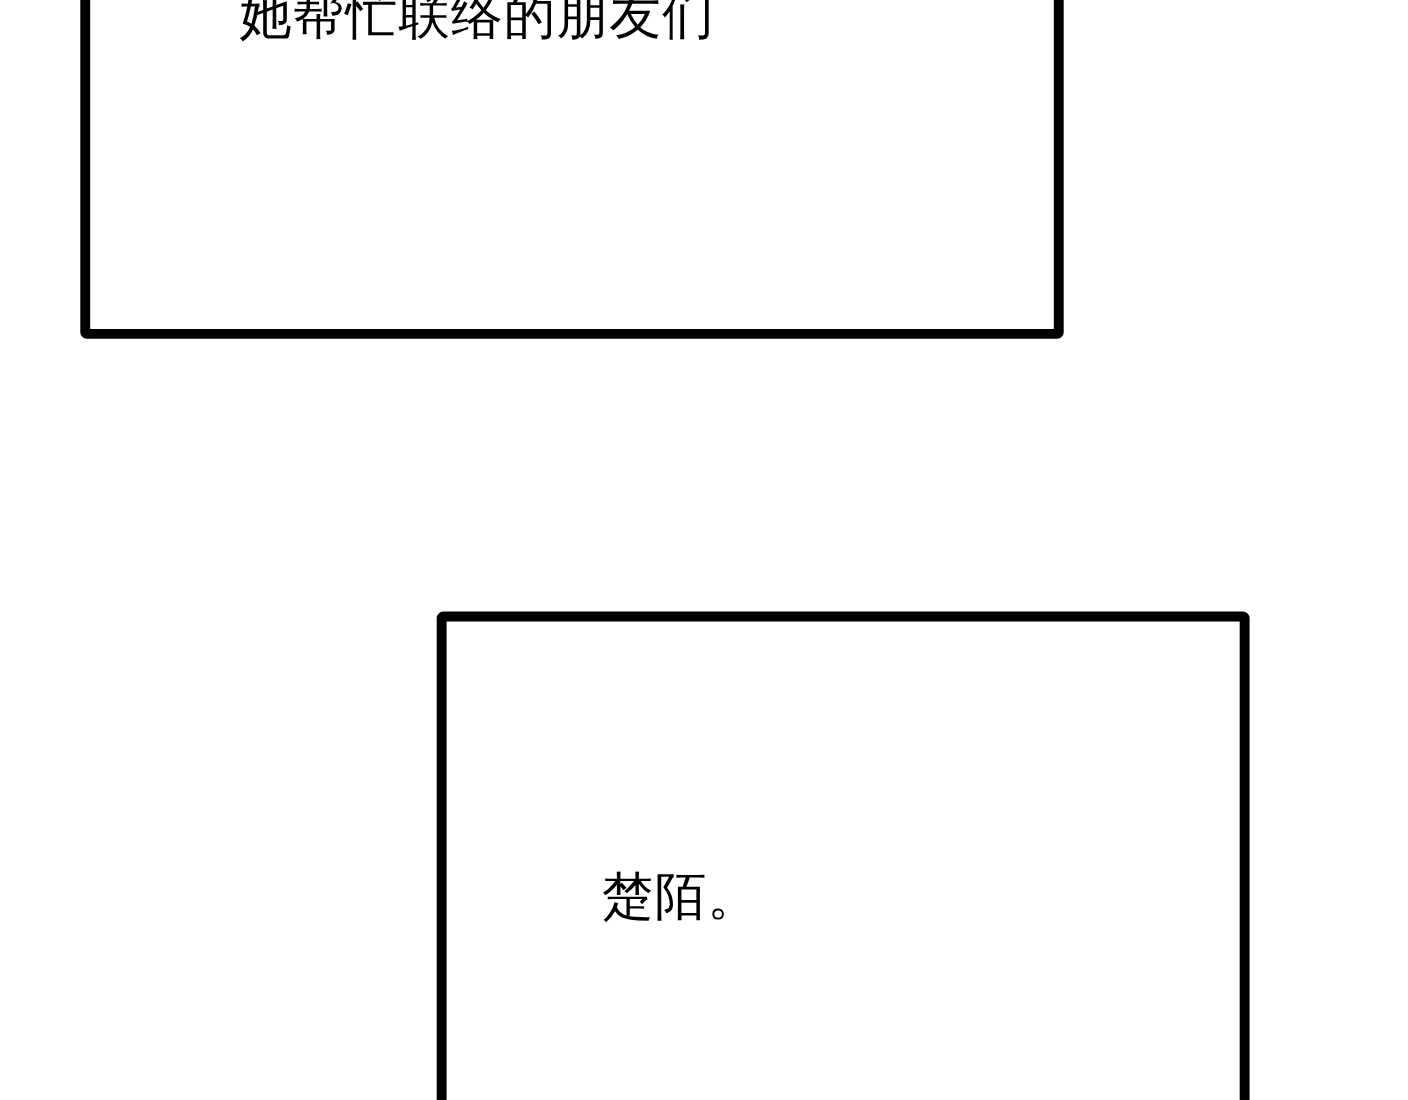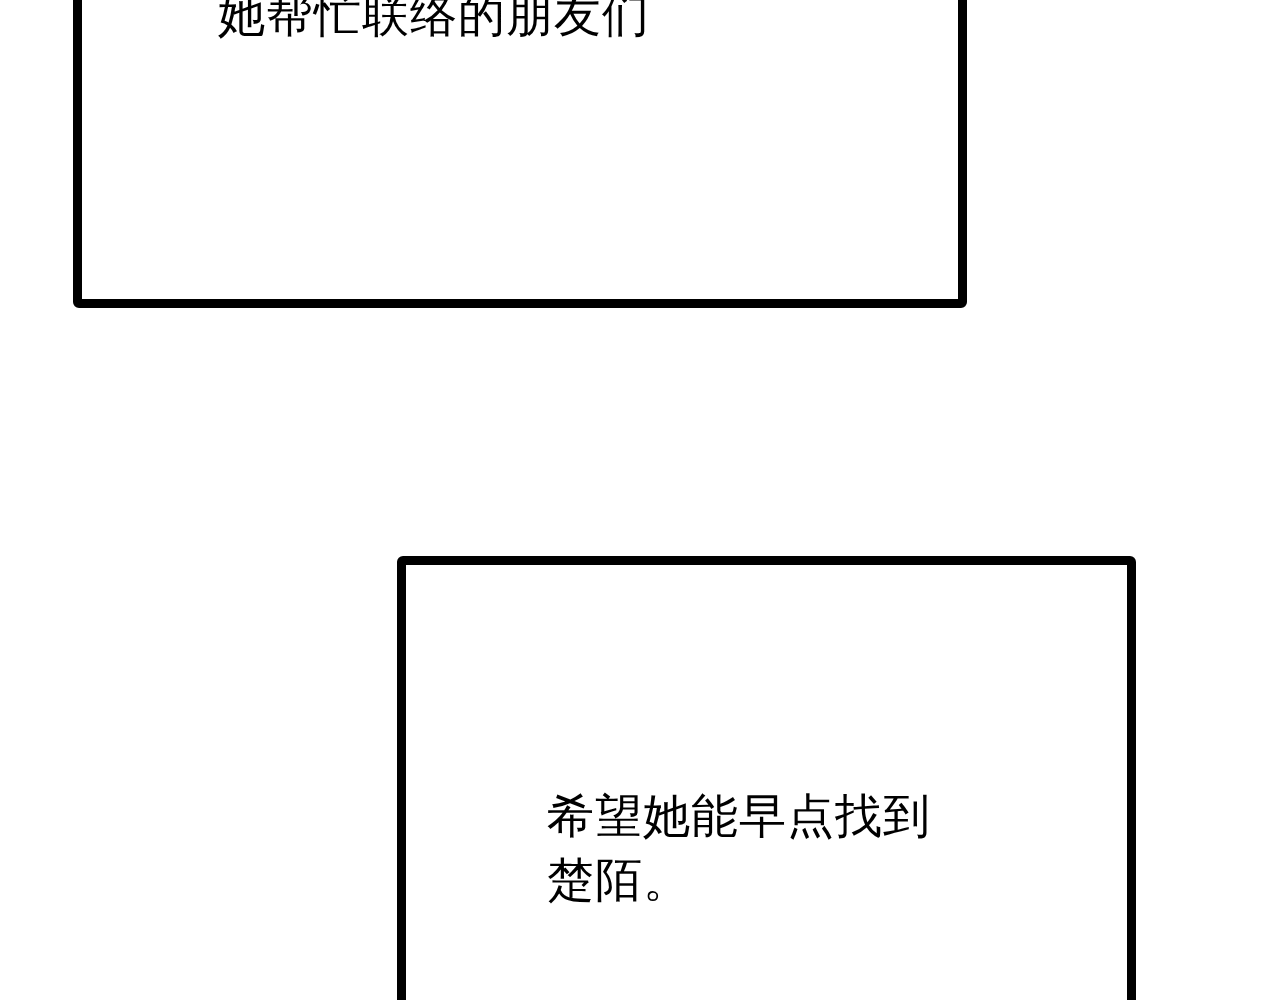--- a/index.html
+++ b/index.html
@@ -56,15 +56,14 @@
 </head>
 <body>
 
 <div id="panel-1" class="panel"></div>
 <div id="caption-1" class="caption">
   <span>她帮忙联络的朋友们</span>
 </div>
 
 <div id="panel-2" class="panel"></div>
 <div id="caption-2" class="caption">
-  <span>希望她能早点找到</span>
   <span>楚陌。</span>
 </div>
 
 </body></html>

